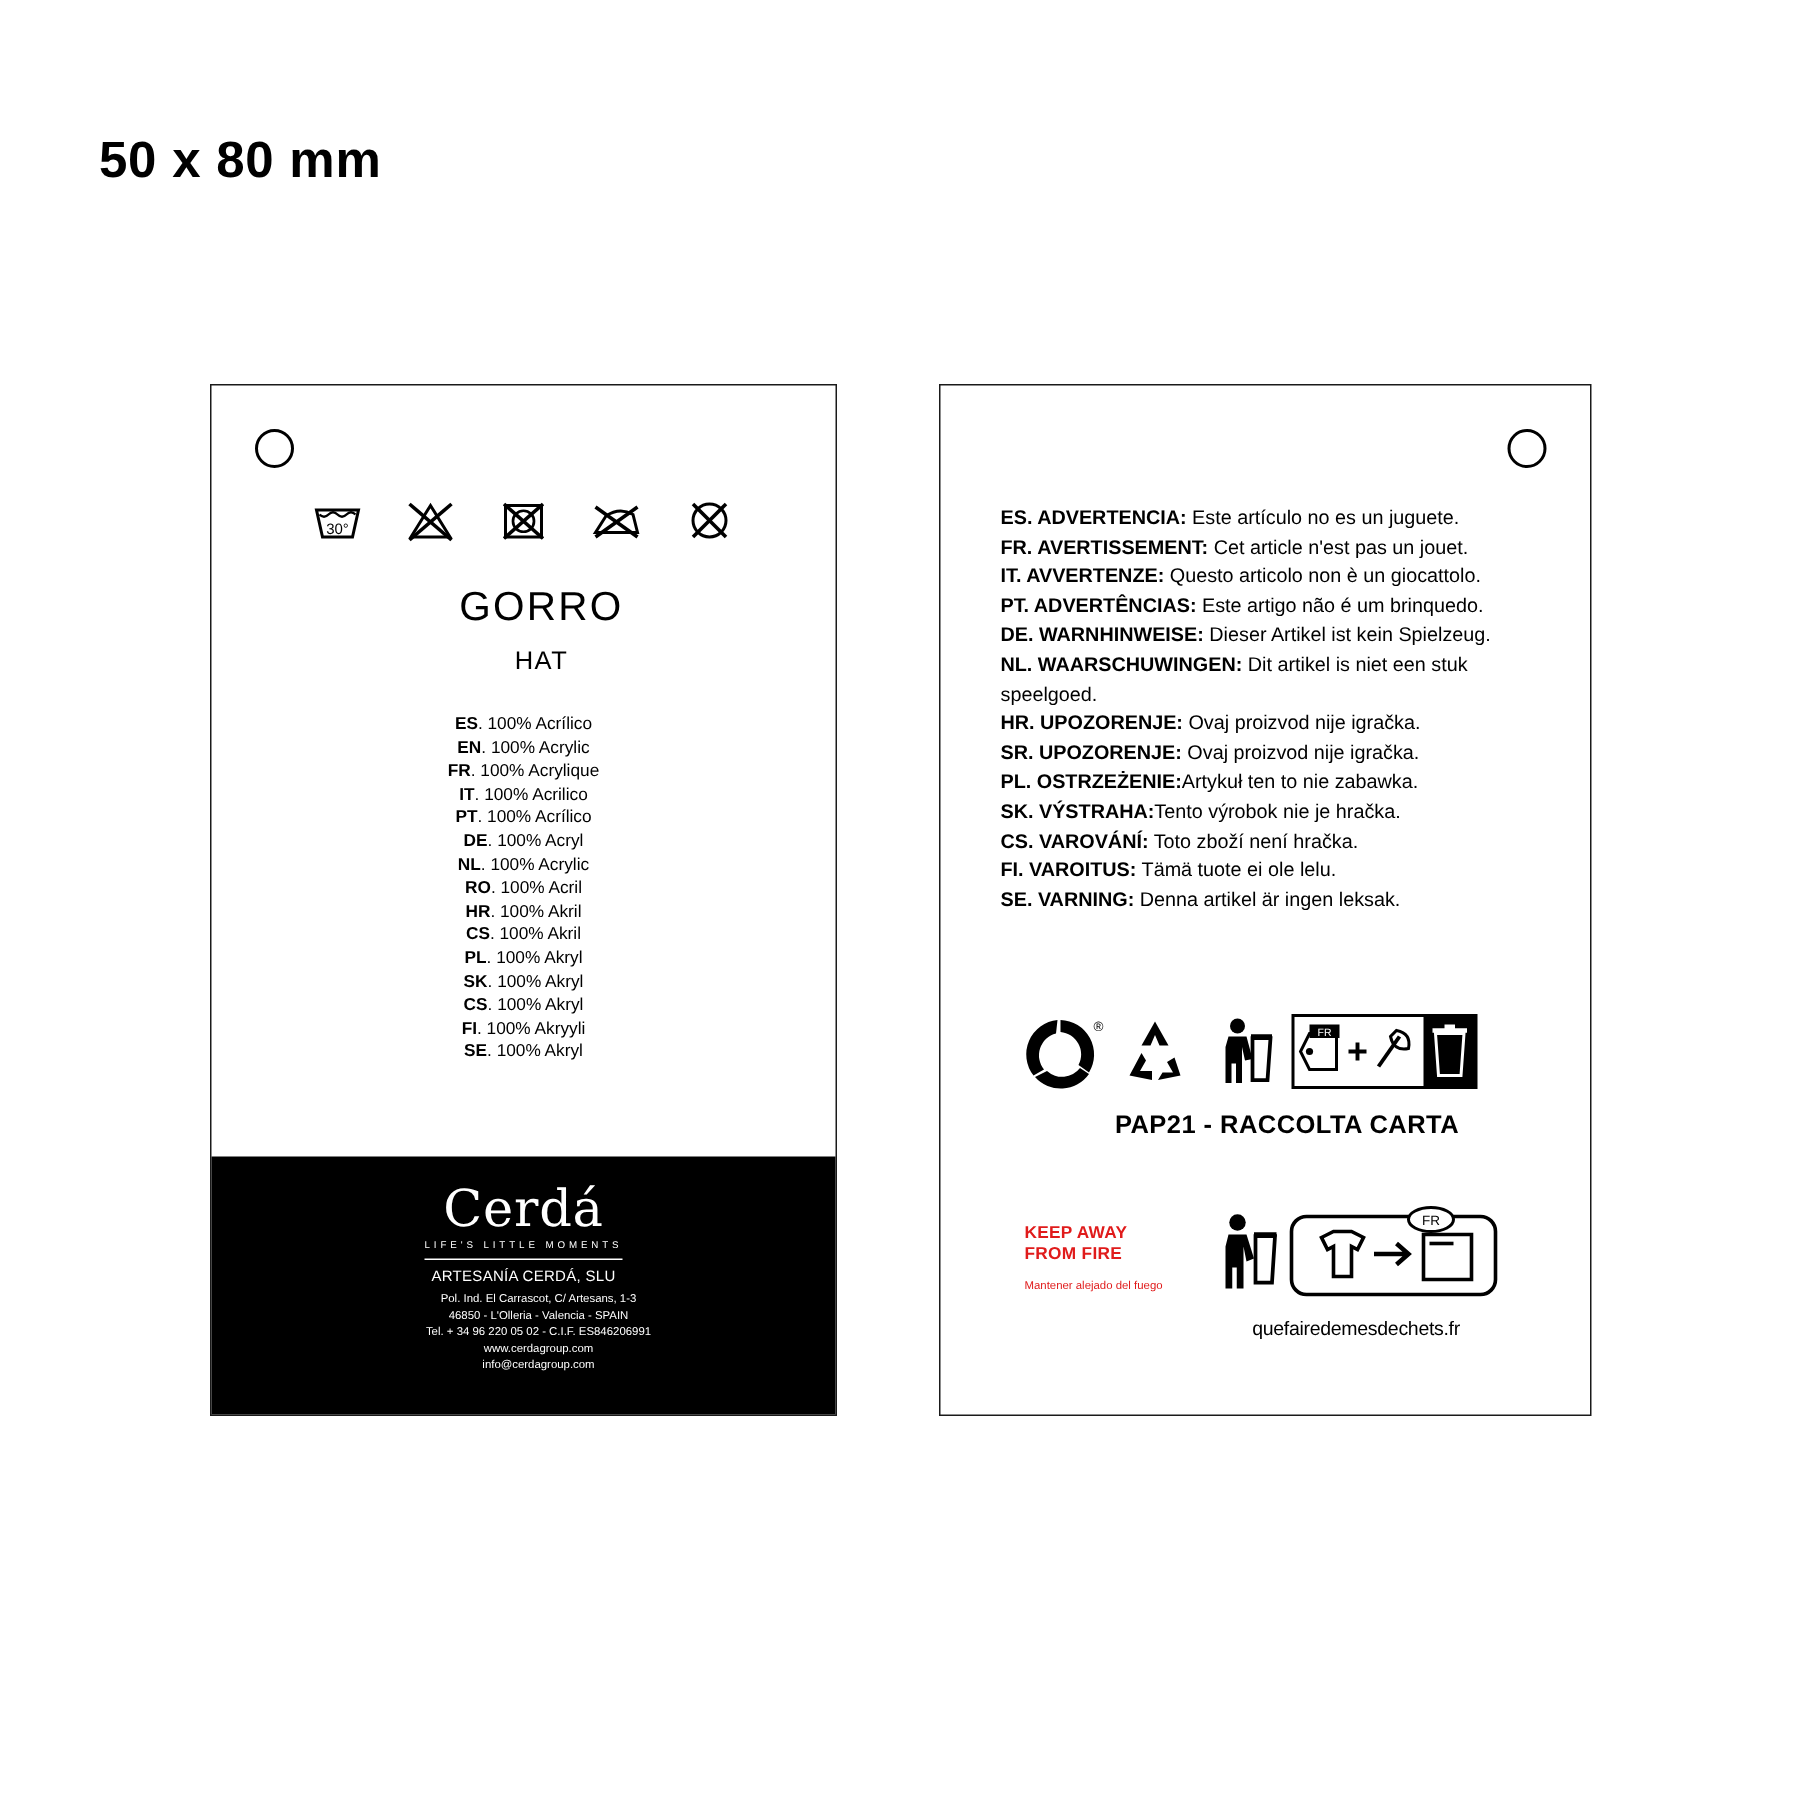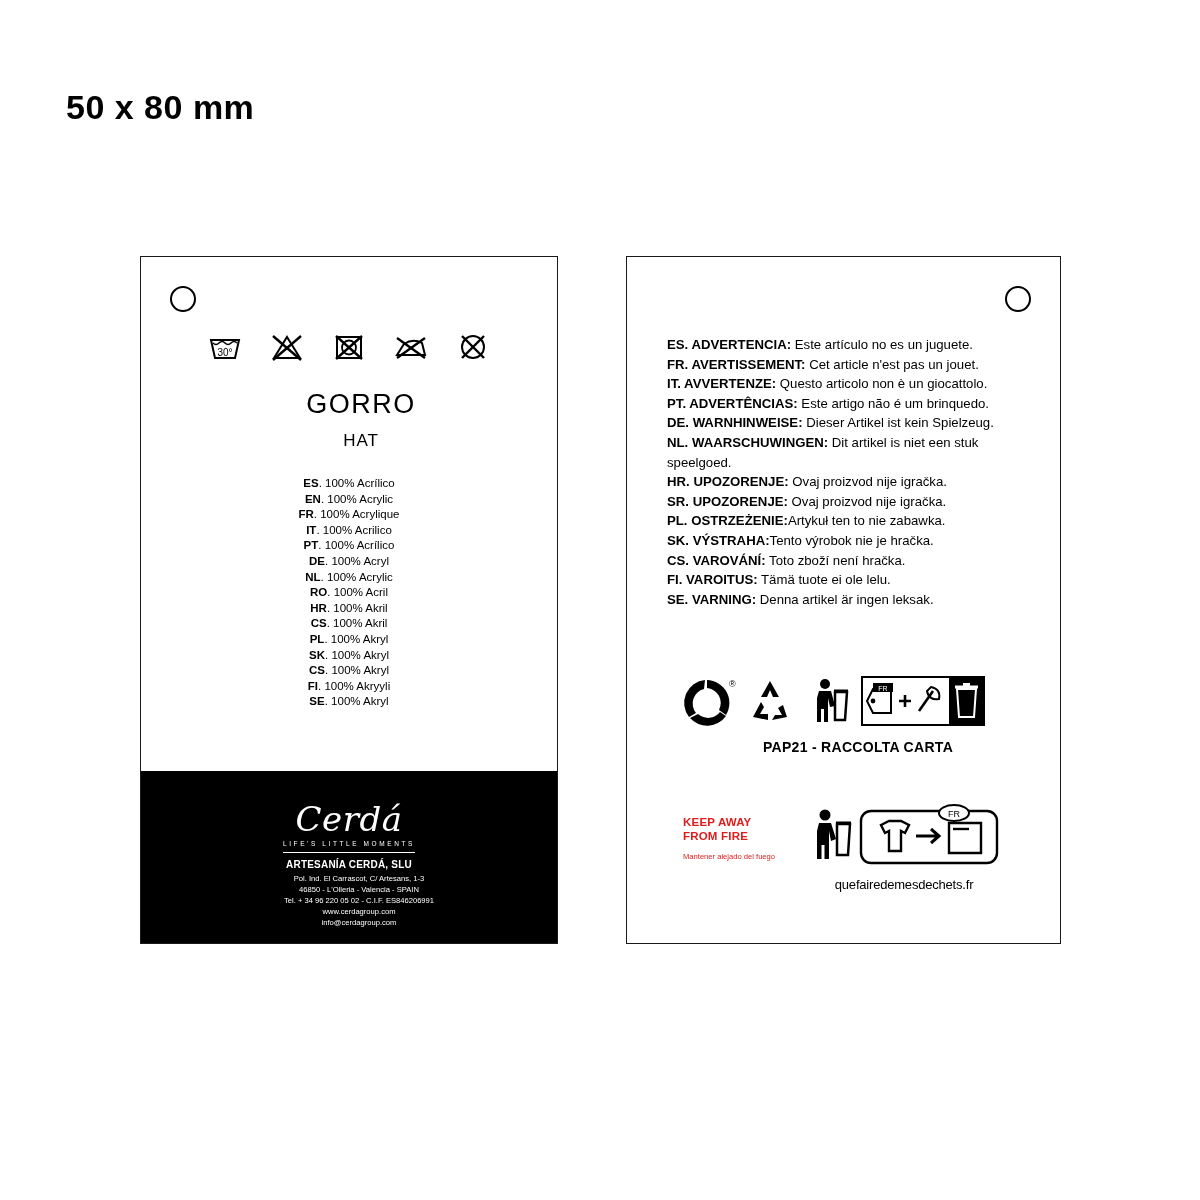--- a/index.html
+++ b/index.html
@@ -93,41 +93,40 @@
     position: absolute;
     left: 0;
     bottom: 0;
     width: 100%;
     height: 172px;
     background: #000;
     color: #fff;
     text-align: center;
   }
   .brand-logo {
-    margin-top: 31px;
+    margin-top: 18px;
     font-family: "DejaVu Serif", serif;
-    font-style: italic;
     font-size: 34px;
     letter-spacing: 0.5px;
     line-height: 1;
   }
   .brand-tagline {
     font-size: 6.5px;
     letter-spacing: 2.6px;
     margin-top: 4px;
   }
   .brand-rule {
     width: 132px;
     height: 1px;
     background: #fff;
     margin: 5px auto 6px auto;
   }
   .company-name {
     font-size: 10px;
-    font-weight: bold;
+    font-weight: normal;
     letter-spacing: 0.2px;
     margin-bottom: 3px;
   }
   .company-line {
     font-size: 7.6px;
     line-height: 11px;
     margin-left: 20px;
   }
 
   
@@ -153,21 +152,21 @@
     top: 418px;
     width: 350px;
   }
   .rec-row {
     display: flex;
     align-items: center;
     gap: 10px;
   }
   .pap-caption {
     text-align: center;
-    font-size: 14px;
+    font-size: 17px;
     font-weight: bold;
     letter-spacing: 0.3px;
     margin-top: 8px;
     margin-left: 8px;
   }
 
   .fire-block {
     position: absolute;
     left: 56px;
     top: 548px;

